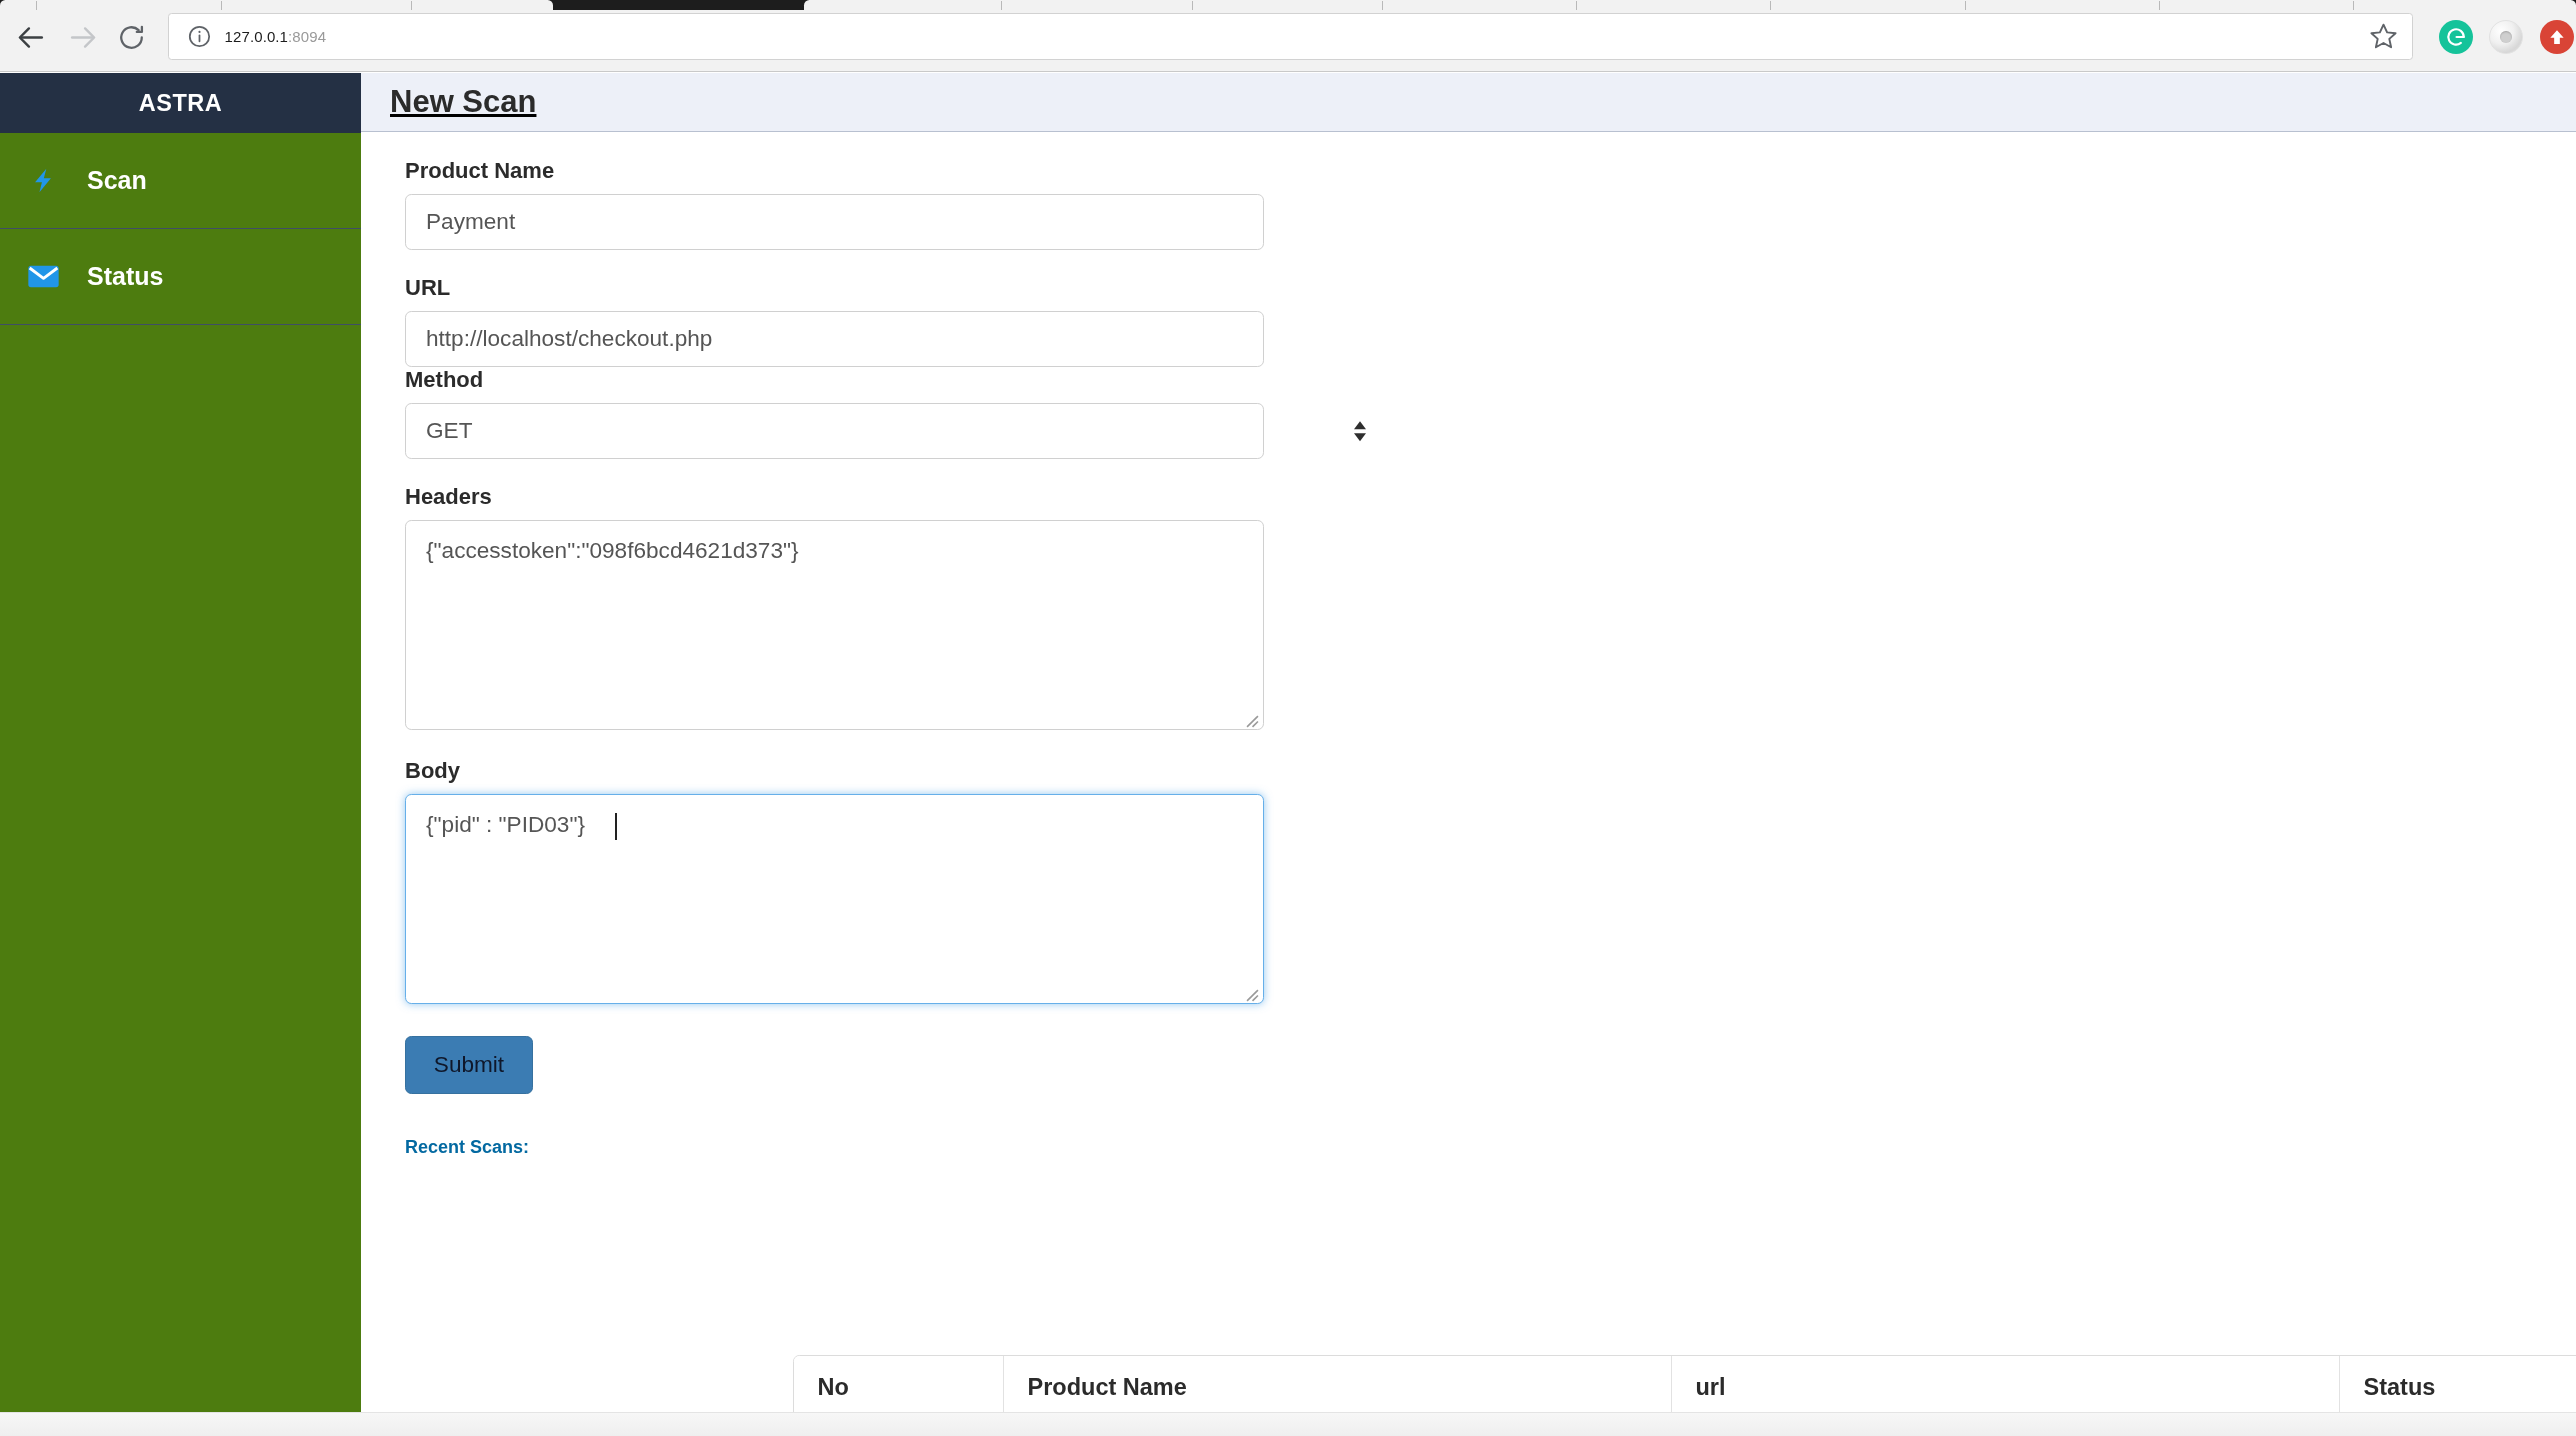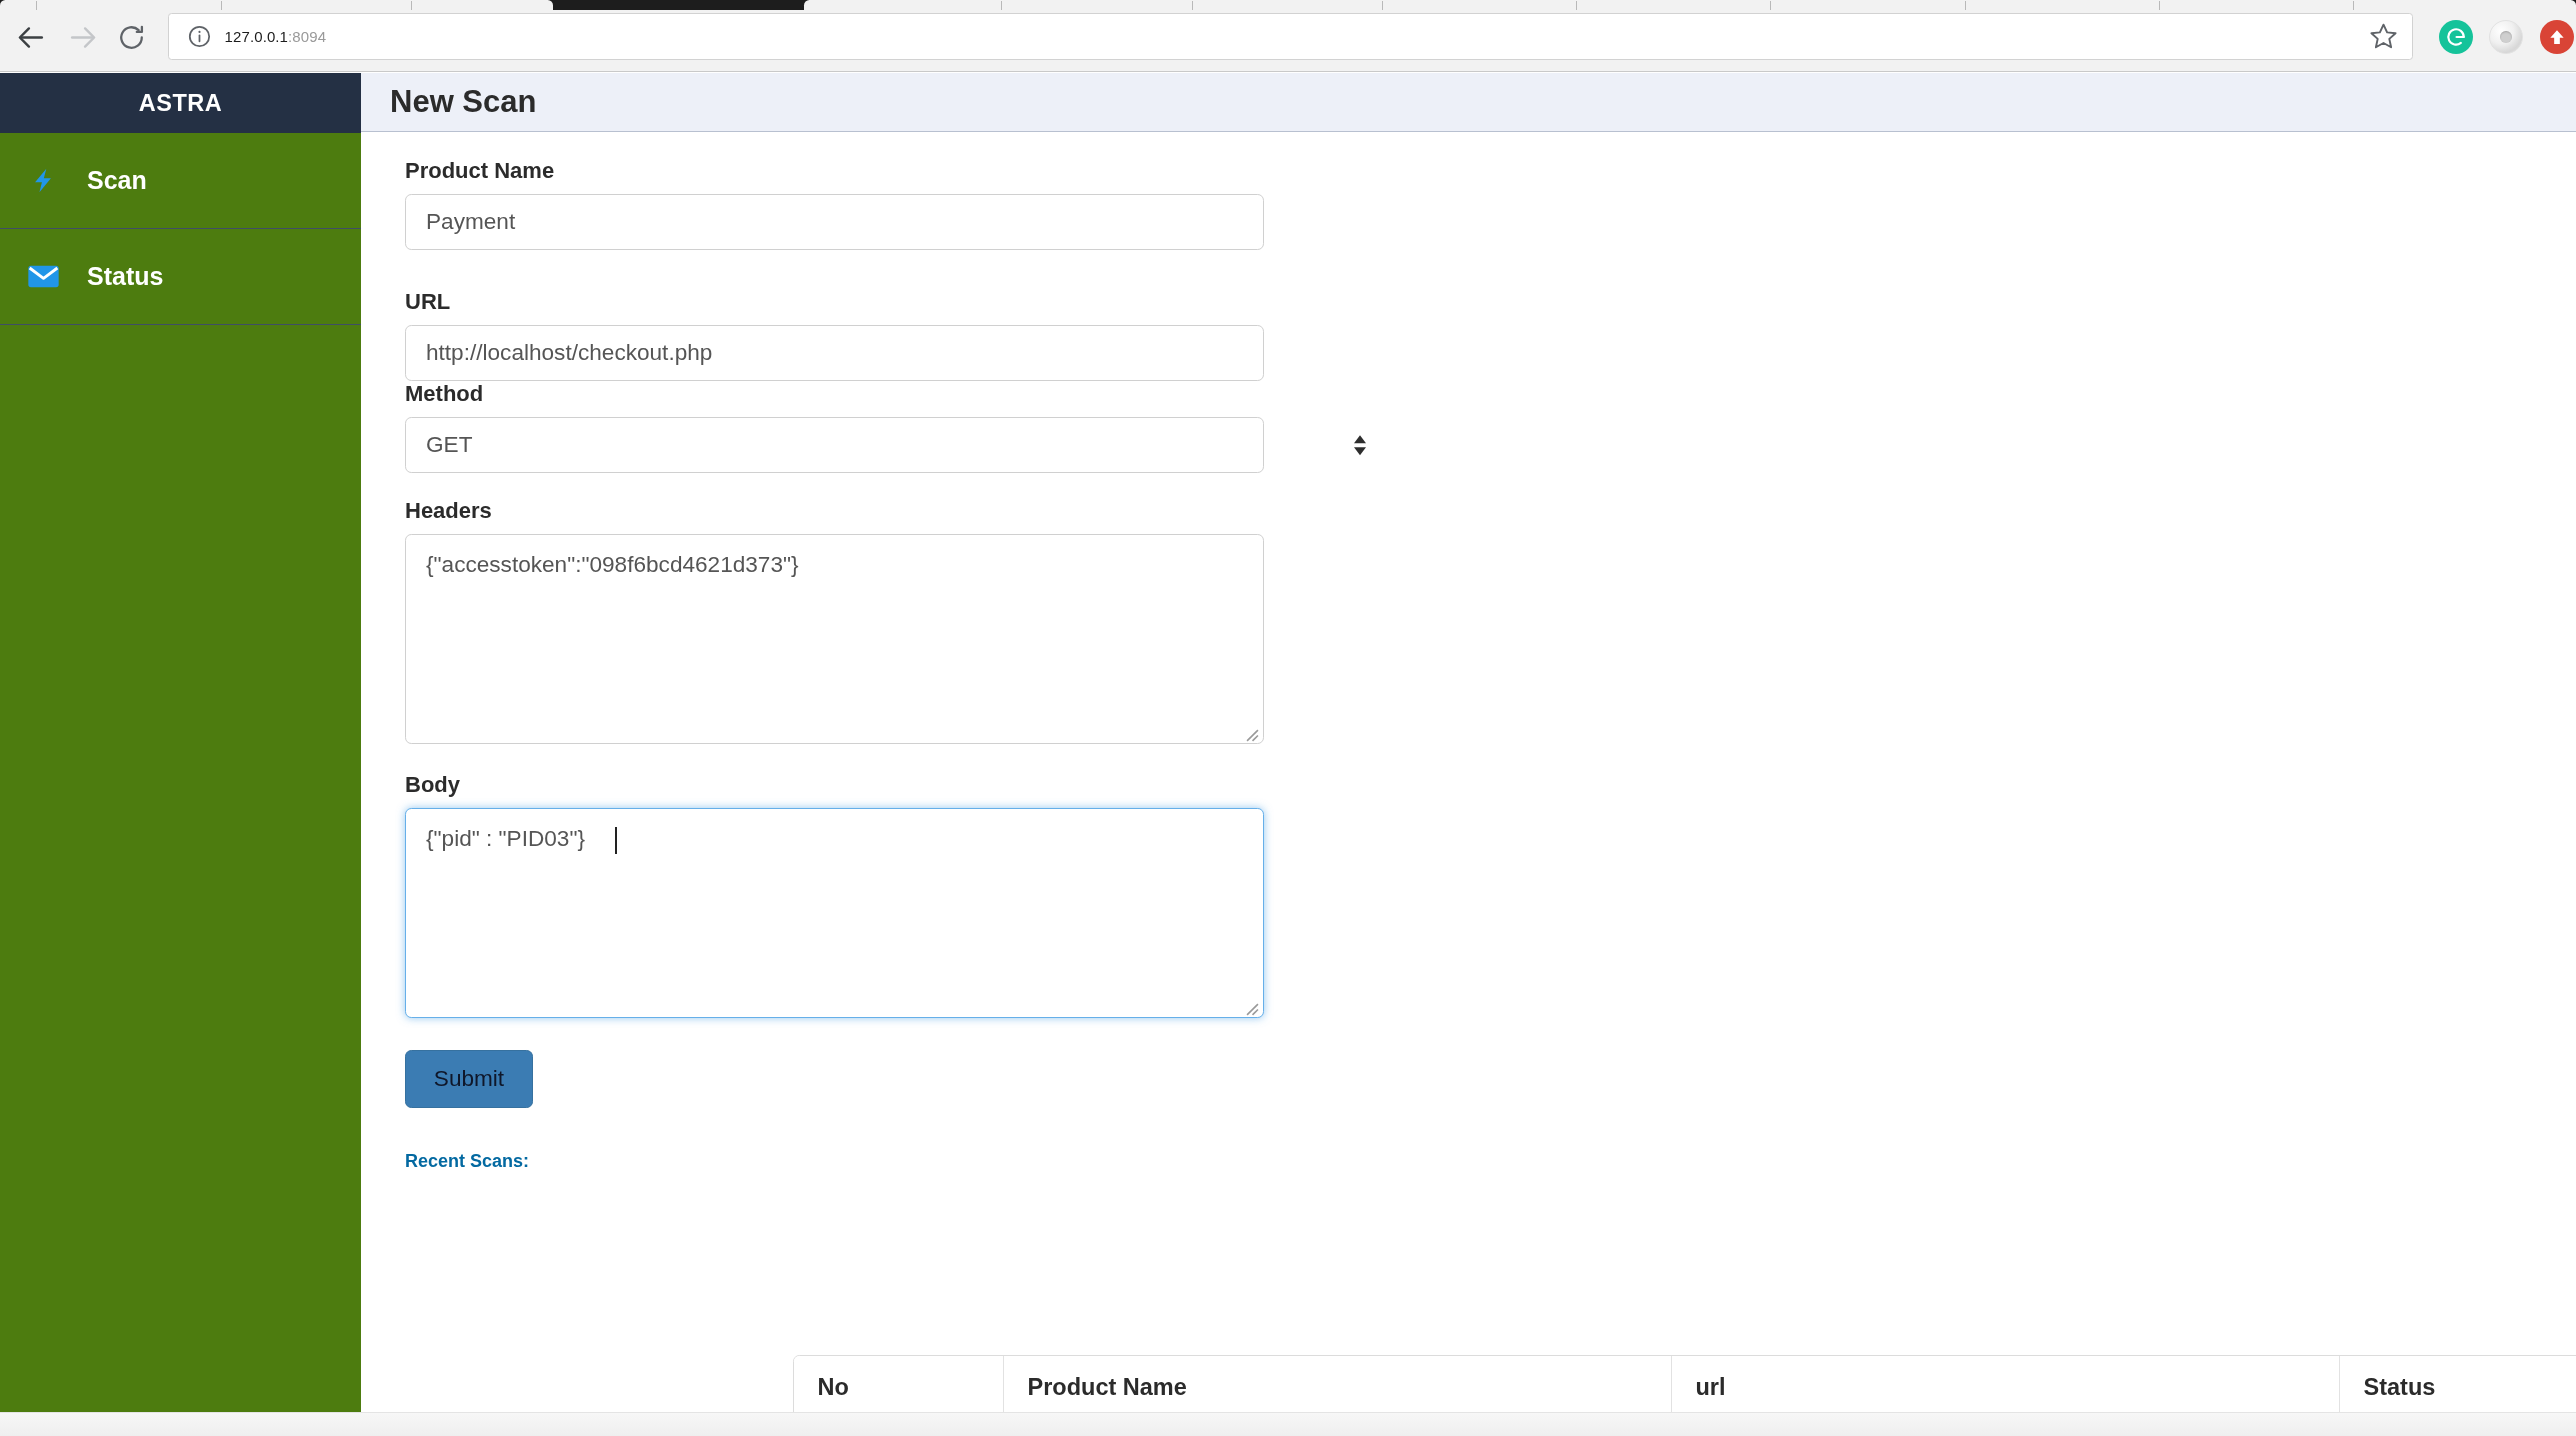--- a/index.html
+++ b/index.html
@@ -115,20 +115,21 @@
   }
   .nav-item .nav-label {
     color: #ffffff; font-size: 25px; font-weight: bold;
   }
 
   
   #content {
     position: absolute; left: 361px; top: 0;
     width: 2215px; height: 1363px;
     background: #ffffff;
+    text-decoration: underline;
   }
   #page-header {
     height: 59px; width: 100%;
     background: #edf0f8;
     border-bottom: 1.8px solid #b8c0d0;
     display: flex; align-items: center;
   }
   #page-title {
     margin-left: 29px;
     font-size: 31px; font-weight: bold; color: #2b2b2b;
@@ -361,21 +362,21 @@
   <div id="content">
 
     <div id="page-header">
       <span id="page-title">New Scan</span>
     </div>
 
     <div id="form-area">
 
       
       <label class="field-label">Product Name</label>
-      <input class="text-input" type="text" style="margin-bottom: 39px;" value="Payment">
+      <input class="text-input" type="text" style="margin-bottom: 25px;" value="Payment">
 
       
       <label class="field-label">URL</label>
       <input class="text-input" type="text" style="" value="http://localhost/checkout.php">
 
       
       <label class="field-label">Method</label>
       <div class="select-wrap" style="margin-bottom:25px;">
         <div class="select-input">
           <span>GET</span>

